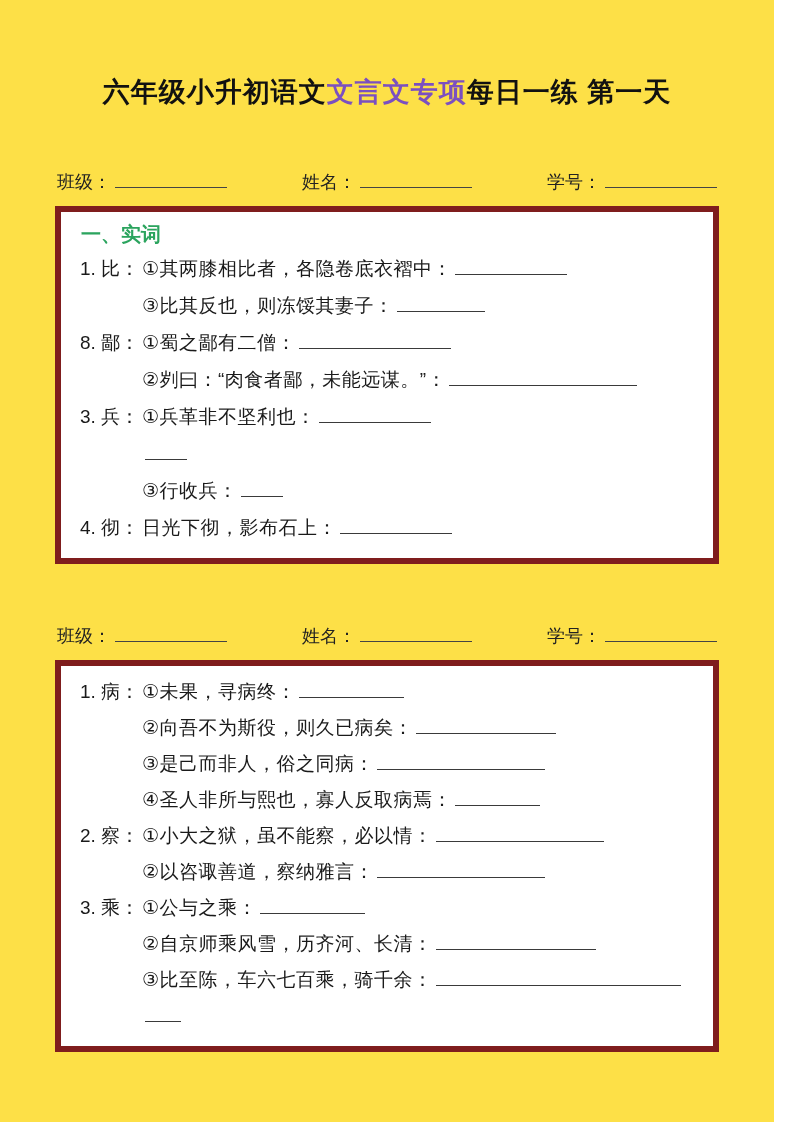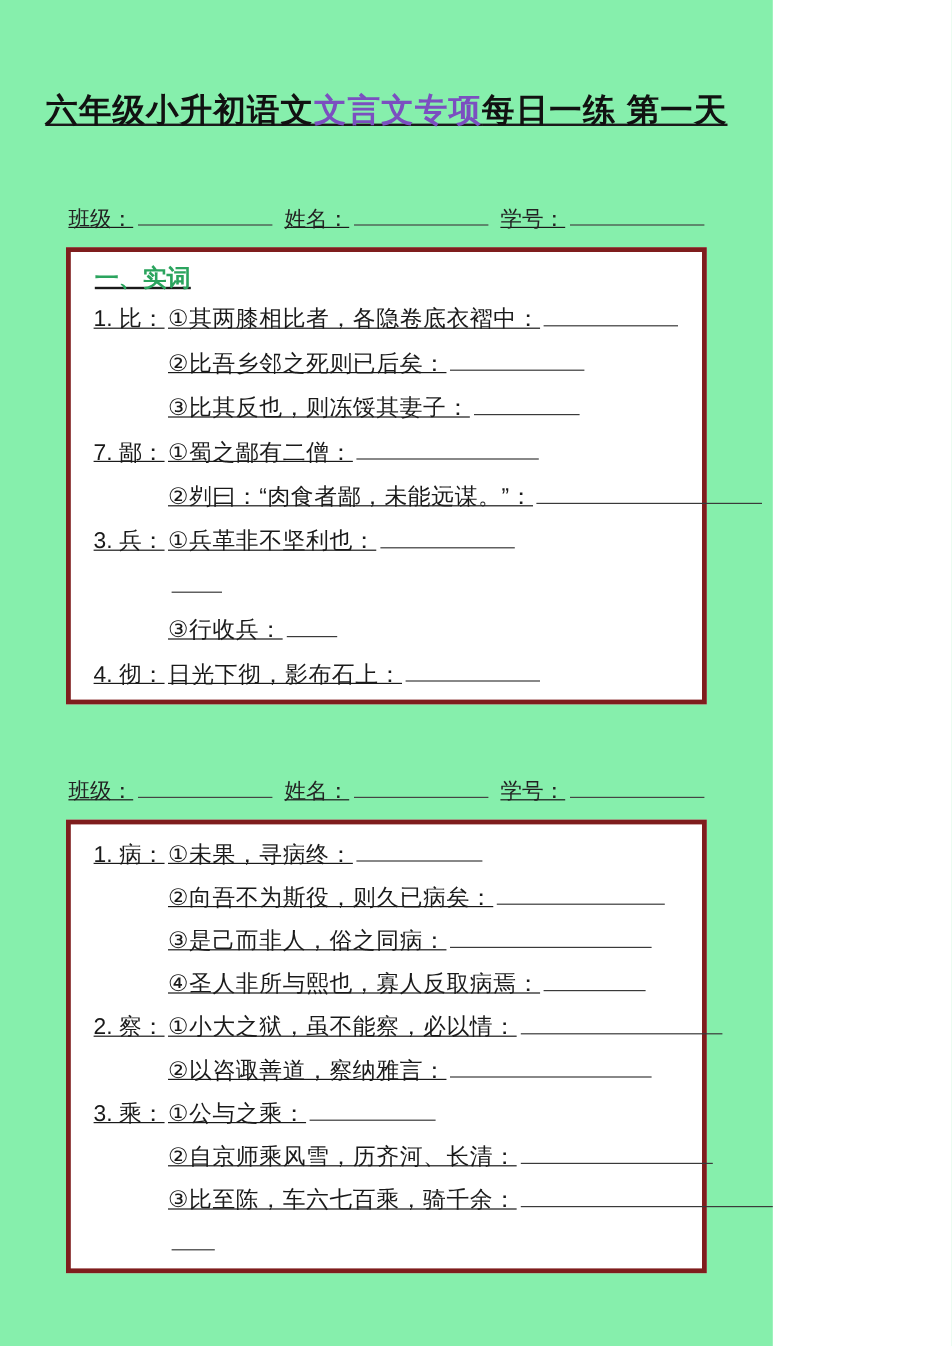--- a/index.html
+++ b/index.html
@@ -1,23 +1,22 @@
 <!DOCTYPE html>
 <html style="--purple: #7B4FC0; --green: #2BA45E;"><head>
 <meta charset="utf-8">
 <style>
   html,body{margin:0;padding:0;background:#ffffff;}
   .page{
     position:relative;
-    width:644px;height:1122px;
-    background:#86efac;
+    width:774px;height:1122px;
+    background:#fde047;
     overflow:hidden;
     font-family:"Liberation Sans","DejaVu Sans",sans-serif;
     color:#1a1a1a;
-    text-decoration:underline;
   }
   .sheet-title{
     text-align:center;
     font-size:27px;
     line-height:36px;
     font-weight:bold;
     letter-spacing:1px;
     color:#111;
     white-space:nowrap;
   }
@@ -36,22 +35,22 @@
   .field-blank{
     display:inline-block;
     width:112px;
     height:1em;
     margin-left:4px;
     border-bottom:1.6px solid #444;
     vertical-align:baseline;
   }
   .qbox{
     margin:12px 55px 0 55px;
-    border:4px solid #7f1d1d;
-    padding:8px 14px 2px 16px;
+    border:6px solid #7f1d1d;
+    padding:8px 14px 12px 16px;
     background:#fff;
   }
   .section-heading{
     font-size:20px;
     line-height:28px;
     font-weight:bold;
     color:var(--green,#2BA45E);
     padding-left:4px;
     margin-bottom:2px;
   }
@@ -93,26 +92,25 @@
       <span class="field"><span>学号：</span><span class="field-blank"></span></span>
     </div>
 
     <div class="qbox">
       <div class="section-heading">一、实词</div>
       <div>
           <div class="item">
             <div class="item-label">1. 比：</div>
             <div class="item-lines">
               <div class="line"><span class="line-text">①其两膝相比者，各隐卷底衣褶中：</span><span class="blank" style="width: 112px;"></span></div>
-              <div class="line"><span class="line-text">②比吾乡邻之死则已后矣：</span><span class="blank" style="width: 112px;"></span></div>
               <div class="line"><span class="line-text">③比其反也，则冻馁其妻子：</span><span class="blank" style="width: 88px;"></span></div>
             </div>
           </div>
           <div class="item">
-            <div class="item-label">7. 鄙：</div>
+            <div class="item-label">8. 鄙：</div>
             <div class="item-lines">
               <div class="line"><span class="line-text">①蜀之鄙有二僧：</span><span class="blank" style="width: 152px;"></span></div>
               <div class="line"><span class="line-text">②刿曰：“肉食者鄙，未能远谋。”：</span><span class="blank" style="width: 188px;"></span></div>
             </div>
           </div>
           <div class="item">
             <div class="item-label">3. 兵：</div>
             <div class="item-lines">
               <div class="line"><span class="line-text">①兵革非不坚利也：</span><span class="blank" style="width: 112px;"></span></div>
               <div class="line"><span class="blank" style="width: 42px;"></span></div>

